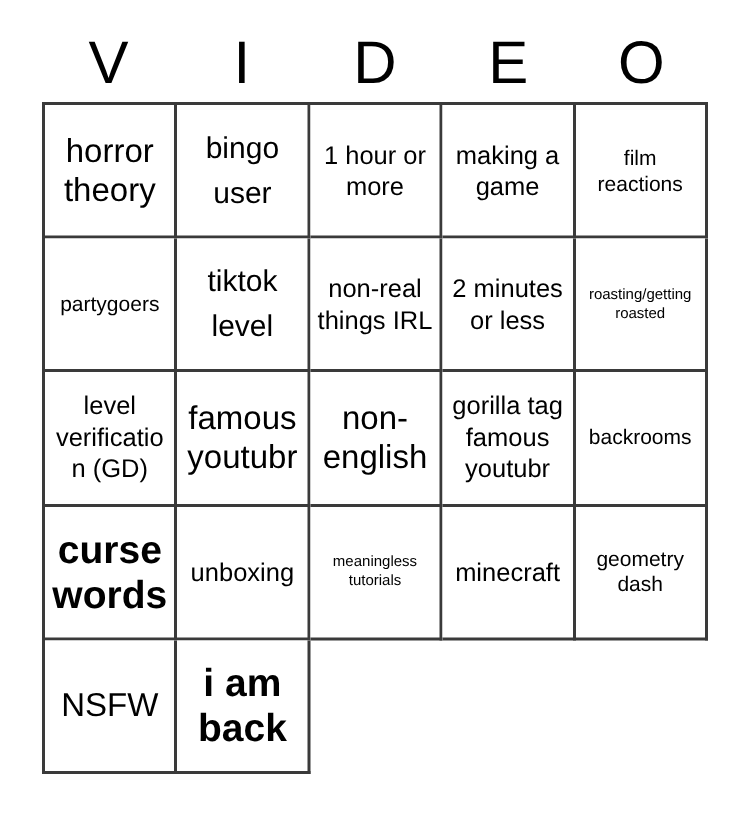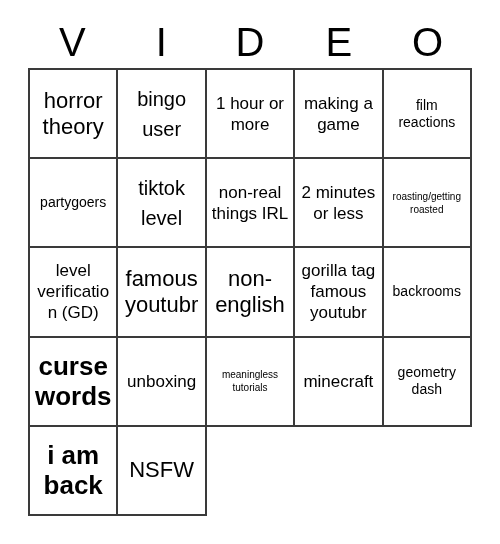--- a/index.html
+++ b/index.html
@@ -152,20 +152,20 @@
       <div class="bingo-cell">
         <span class="cell-text size-xs">meaningless tutorials</span>
       </div>
       <div class="bingo-cell">
         <span class="cell-text size-md">minecraft</span>
       </div>
       <div class="bingo-cell">
         <span class="cell-text size-sm">geometry dash</span>
       </div>
       <div class="bingo-cell">
-        <span class="cell-text size-xl-b">i am back</span>
+        <span class="cell-text size-lg">NSFW</span>
       </div>
       <div class="bingo-cell">
-        <span class="cell-text size-lg">NSFW</span>
+        <span class="cell-text size-xl-b">i am back</span>
       </div>
     </div>
 
 </div>
 
 </body></html>

